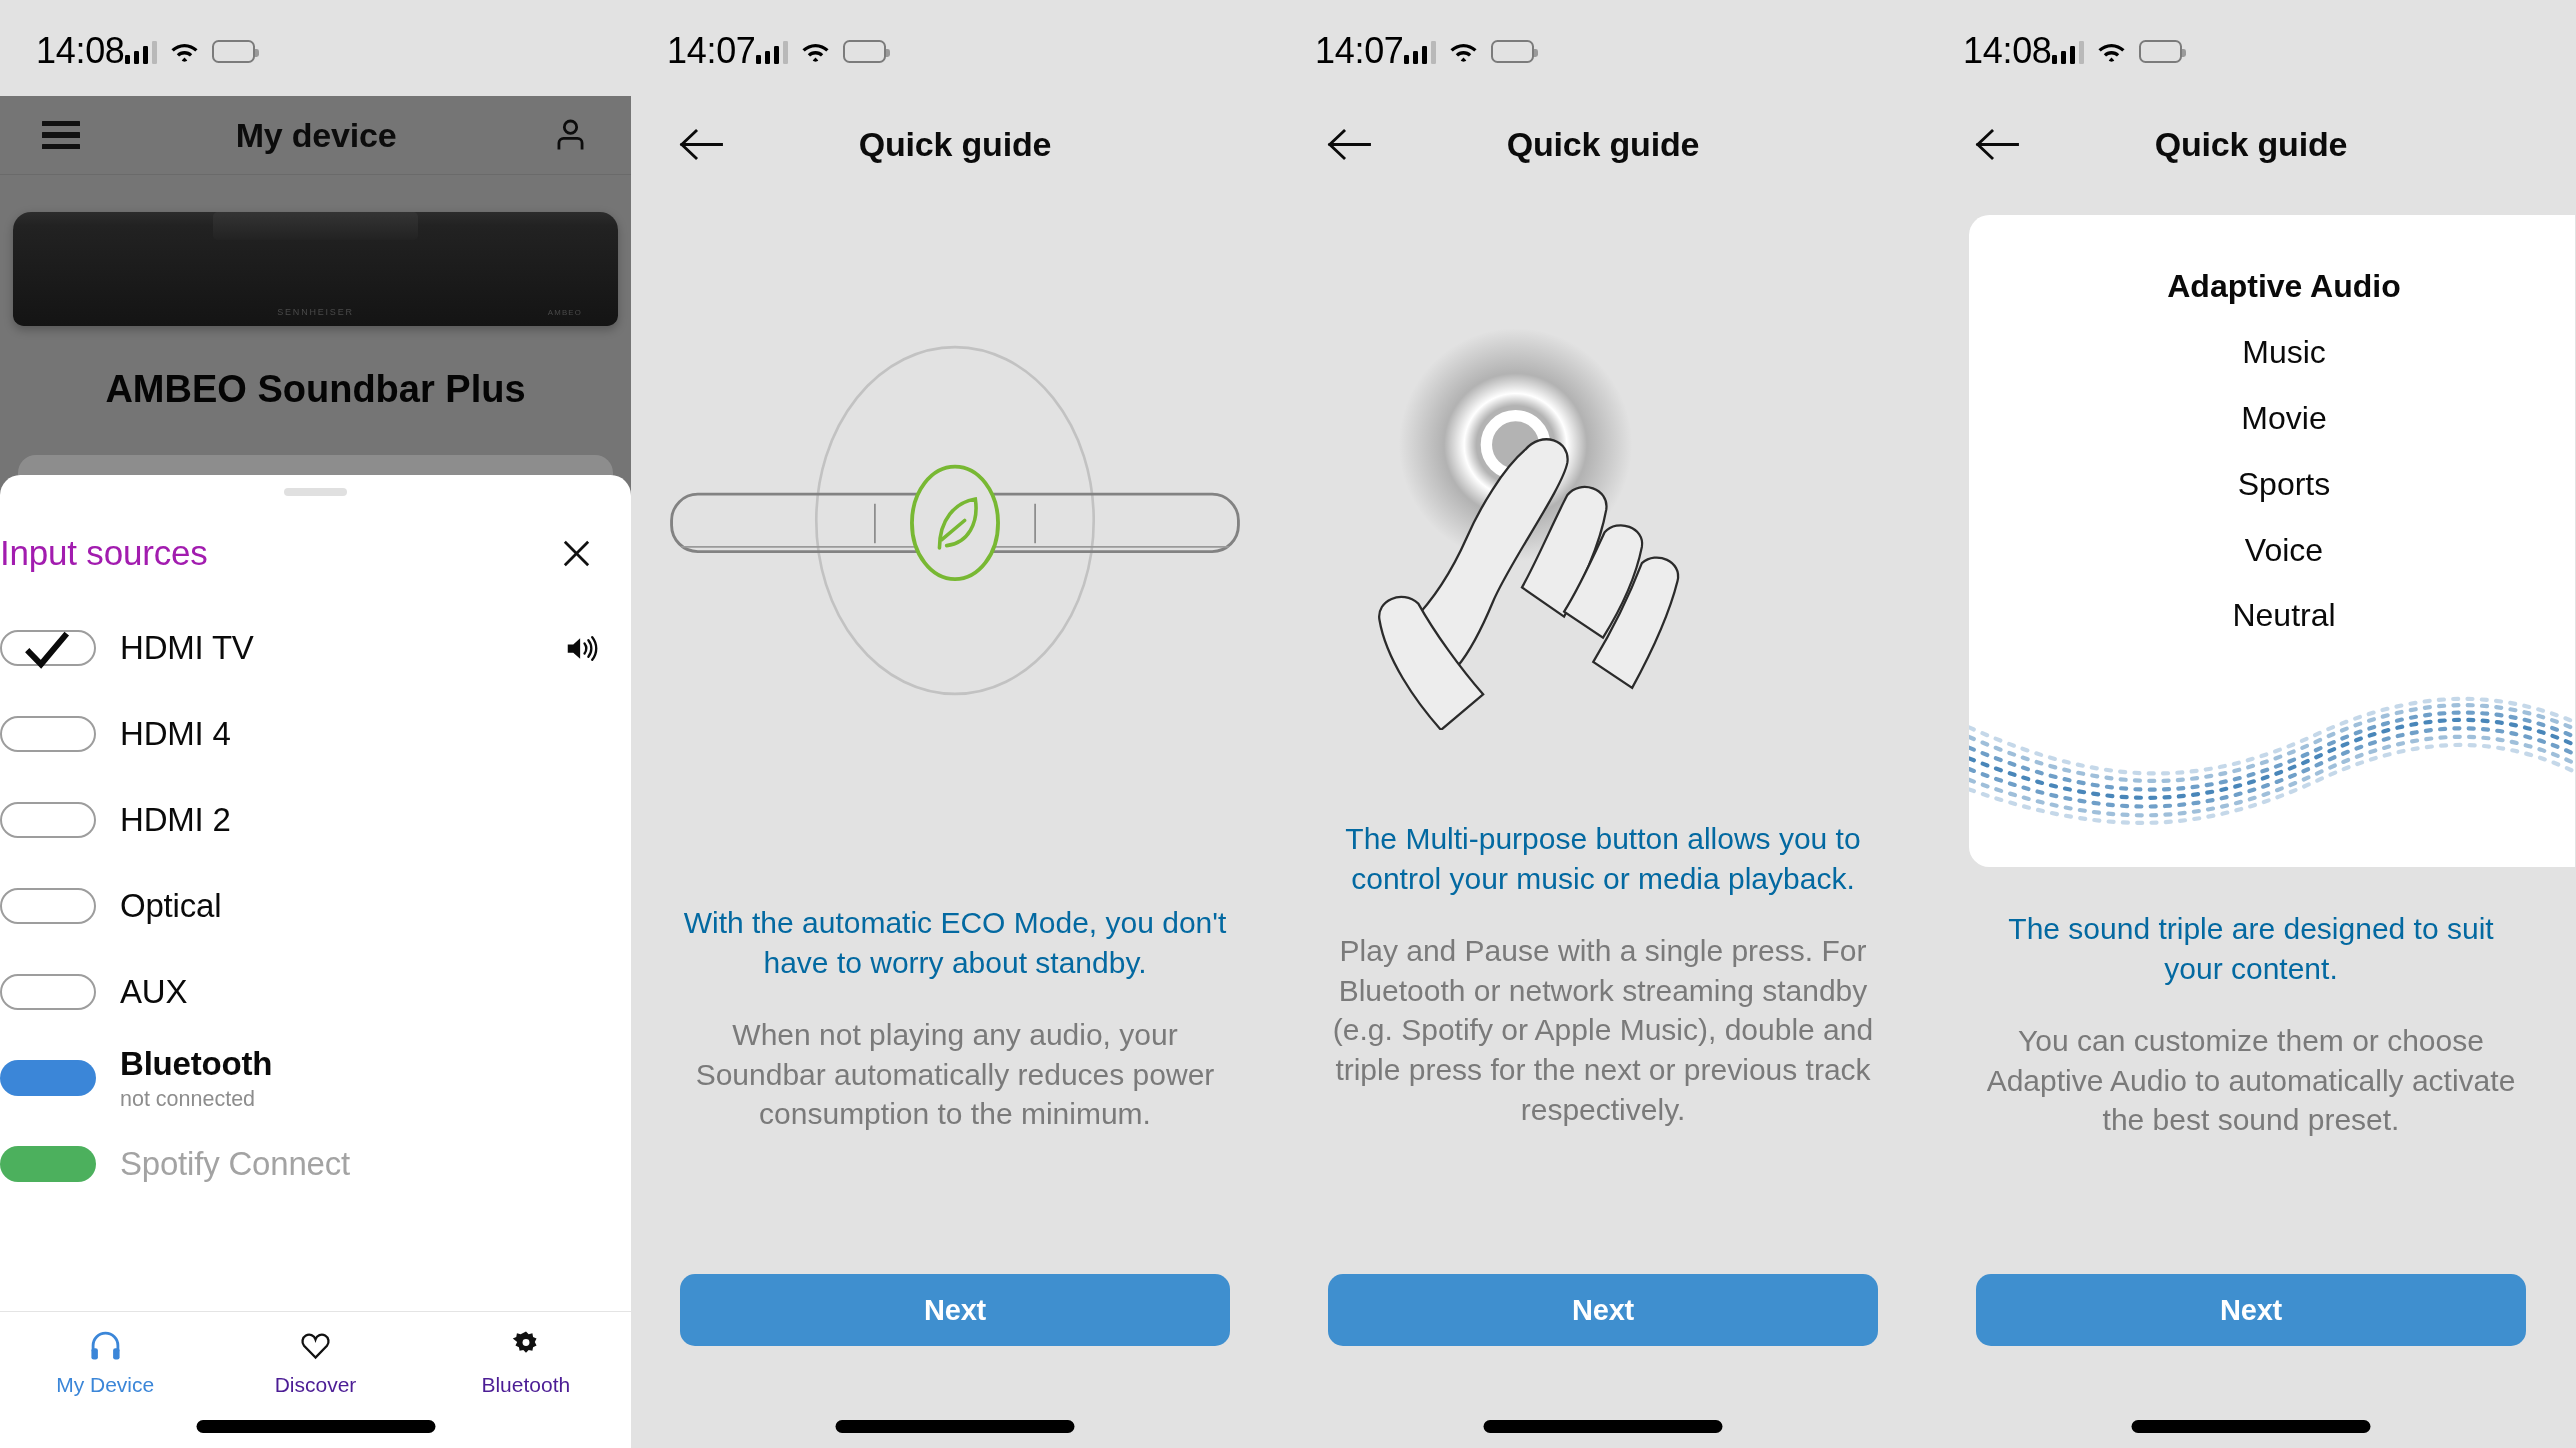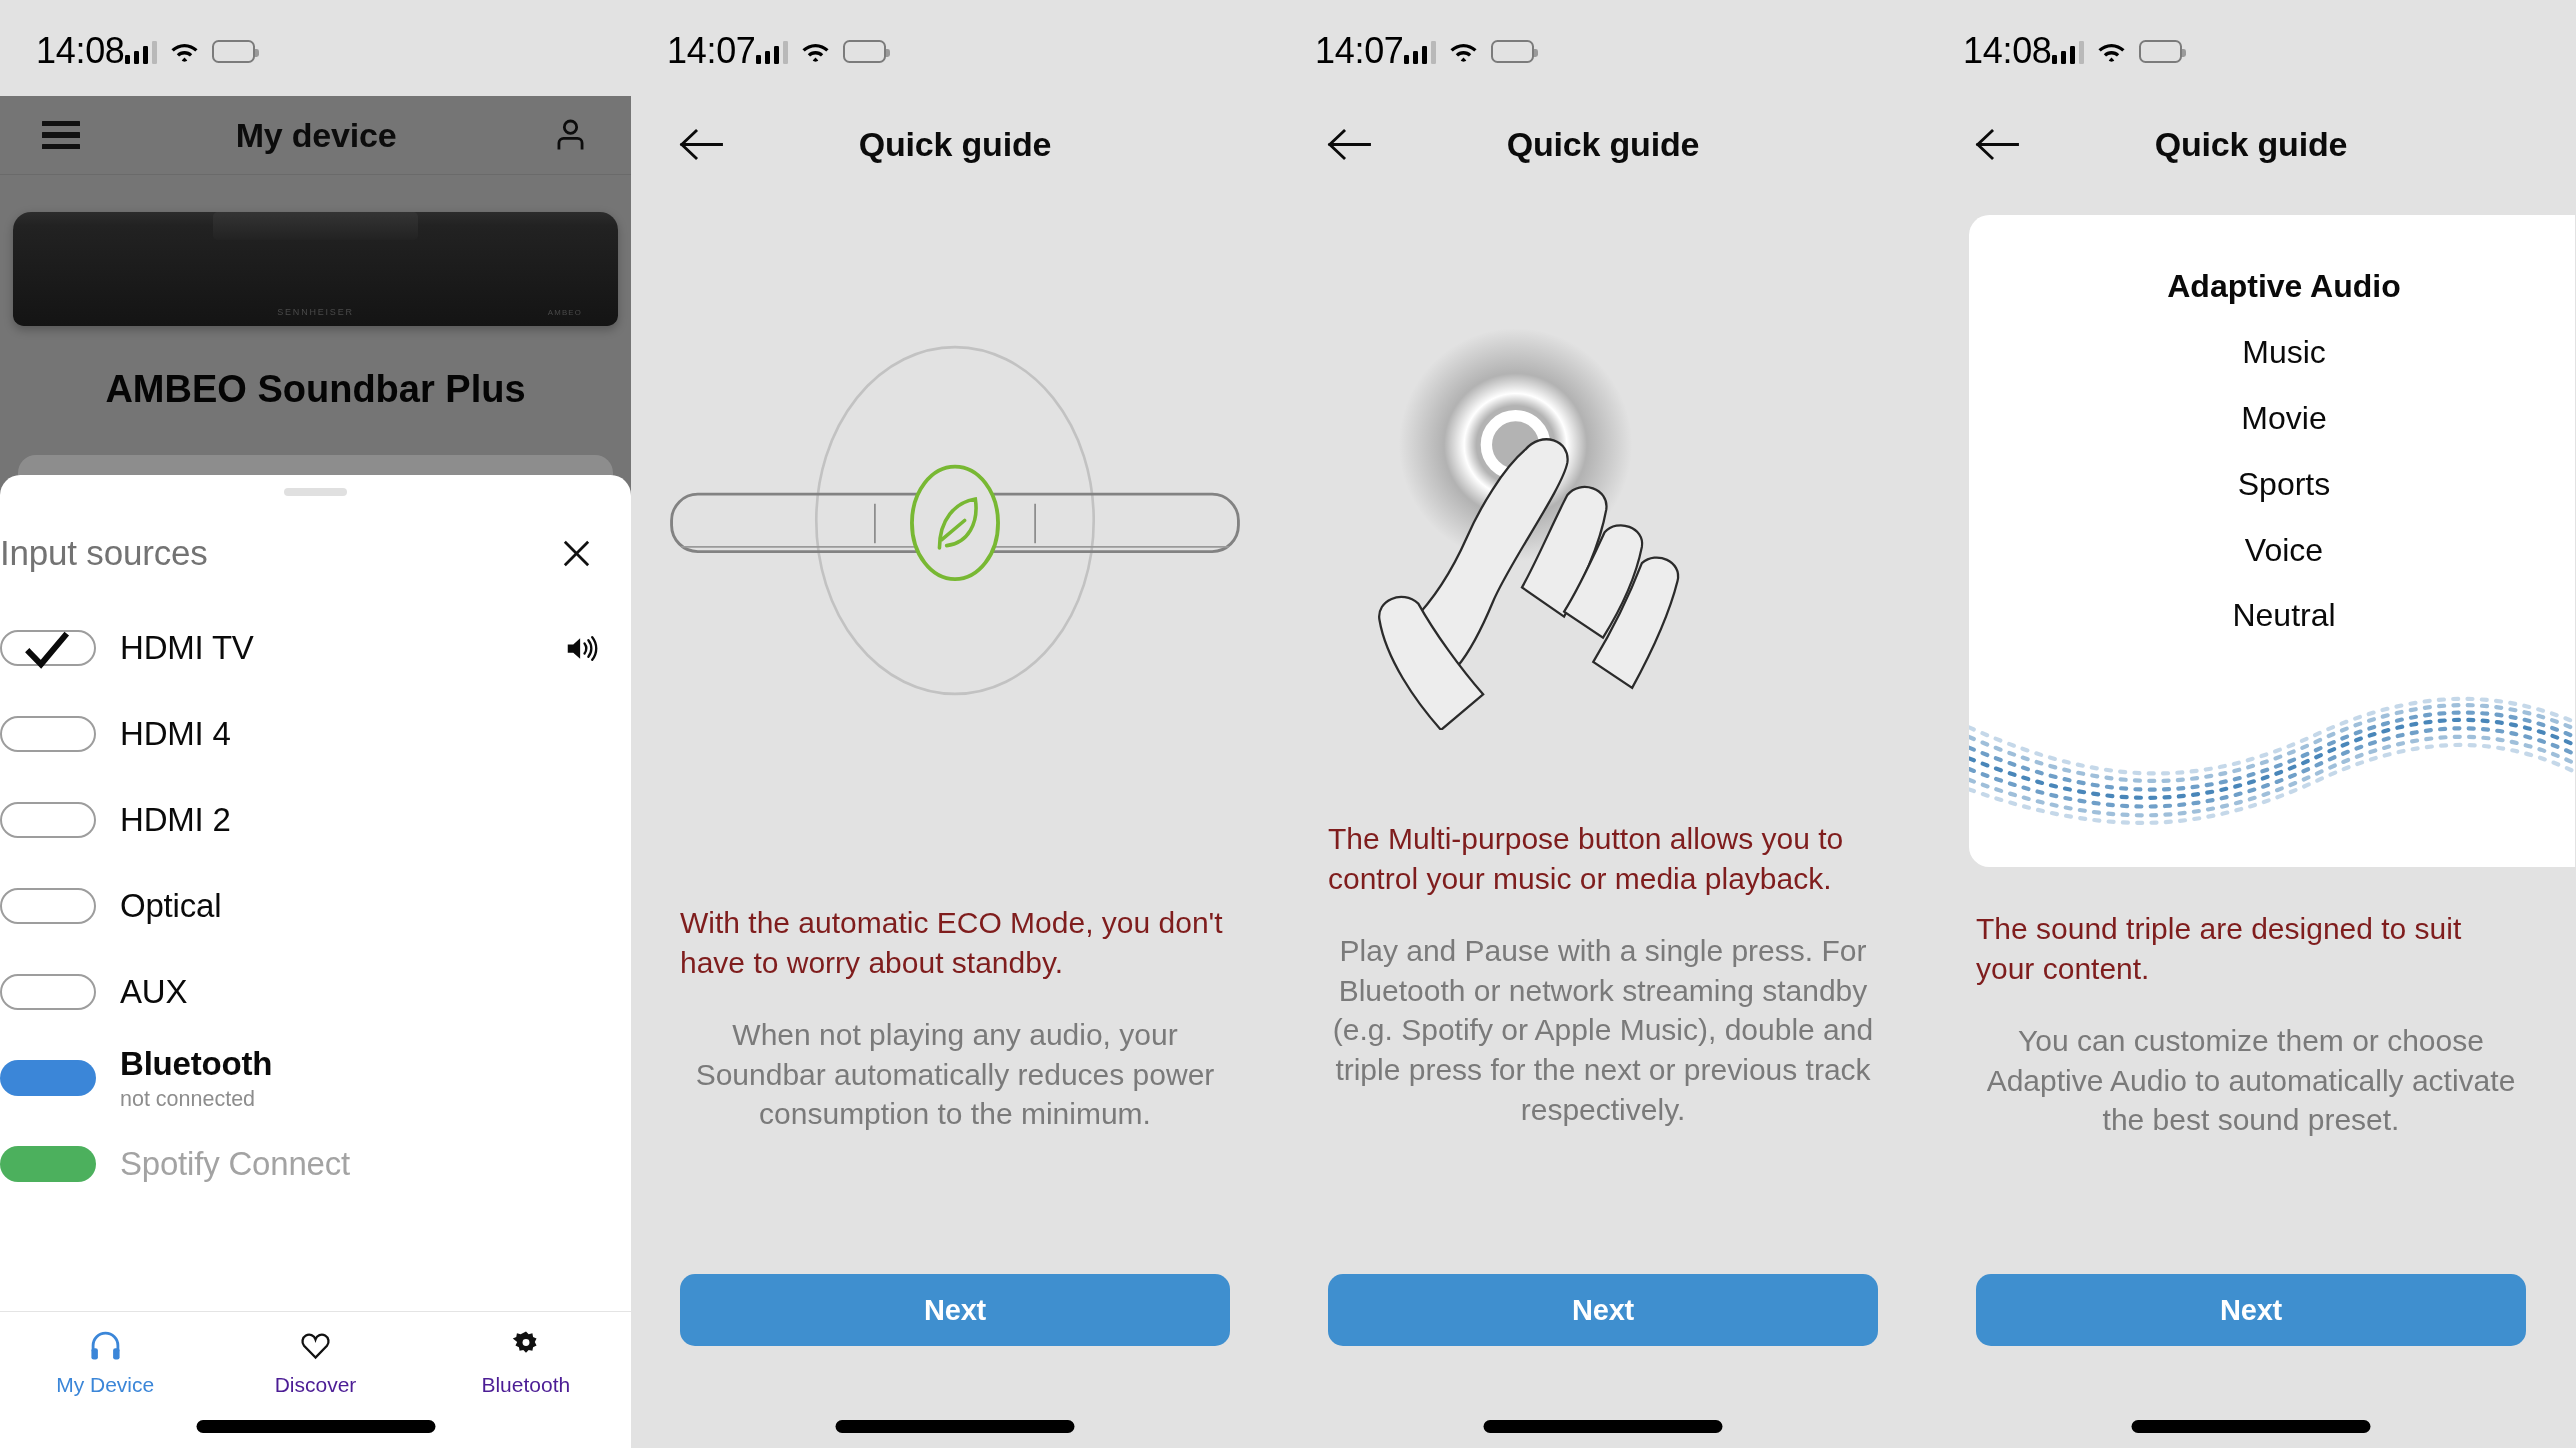--- a/index.html
+++ b/index.html
@@ -111,21 +111,21 @@
     display: flex; flex-direction: column;
   }
   .grabber {
     width: 63px; height: 8.4px; background: #e0e0e0; border-radius: 4.2px;
     margin: 13px auto 0;
   }
   .sheet-head {
     display: flex; align-items: center; justify-content: space-between;
     padding: 37px 37px 0 0;
   }
-  .sheet-title { font-size: 35px; font-weight: 500; color: #737373; letter-spacing: -0.2px; }
+  .sheet-title { font-size: 35px; font-weight: 500; color: #a21caf; letter-spacing: -0.2px; }
   .close-x { width: 35px; height: 35px; }
 
   .src-list { margin-top: 32px; }
   .src-row {
     display: flex; align-items: center;
     height: 86px; padding-right: 33px;
   }
   .pill {
     flex: 0 0 auto; width: 96px; height: 36px;
     border-radius: 19px; position: relative;
@@ -170,21 +170,21 @@
   }
 
   .hero { position: absolute; left: 0; right: 0; }
   .hero.eco  { top: 311px; height: 419px; display: flex; align-items: center; justify-content: center; }
   .hero.mpb  { top: 299px; height: 431px; }
 
   .copy {
     position: absolute; left: 49px; right: 49px;
   }
   .copy .lead {
-    font-size: 30px; line-height: 1.32; color: #7f1d1d; text-align: left;
+    font-size: 30px; line-height: 1.32; color: #0369a1; text-align: center;
   }
   .copy .body {
     font-size: 30px; line-height: 1.32; color: #7a7a7a; text-align: center;
     margin-top: 33px;
   }
 
   .next-btn {
     position: absolute; left: 49px; right: 49px; bottom: 103px; height: 72px;
     background: #3f8fcf; color: #fff; border: none; border-radius: 15px;
     font-family: "Liberation Sans", sans-serif;

